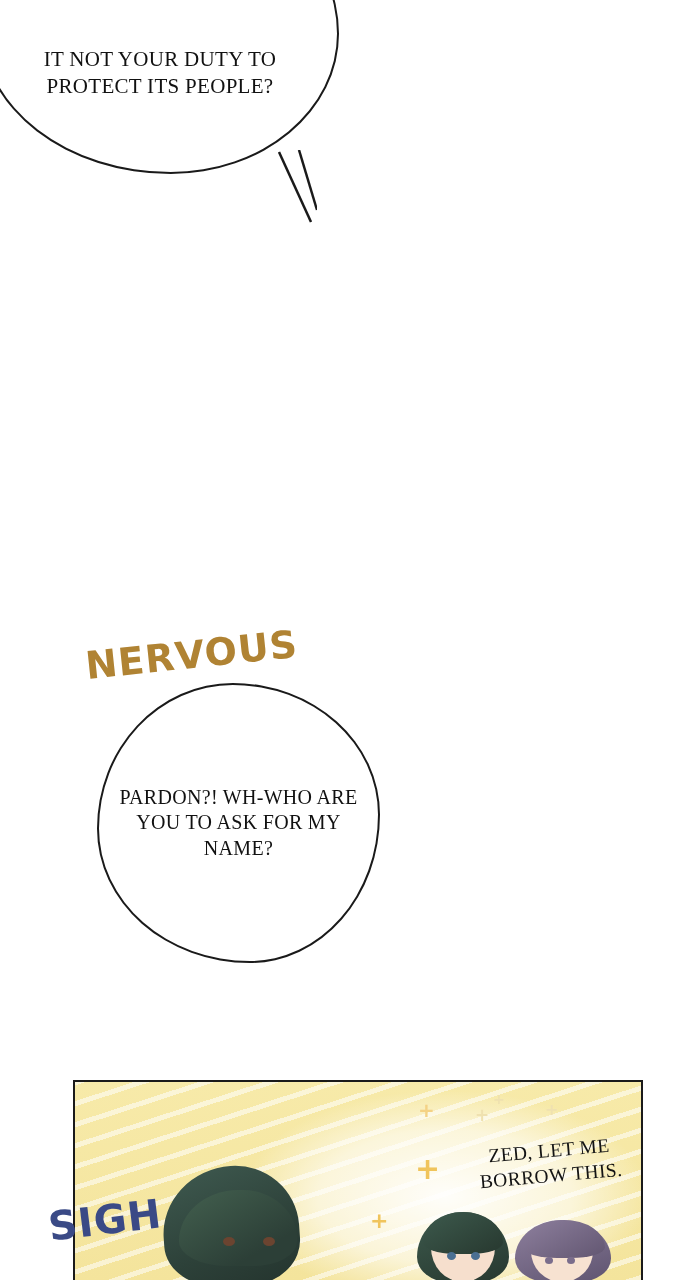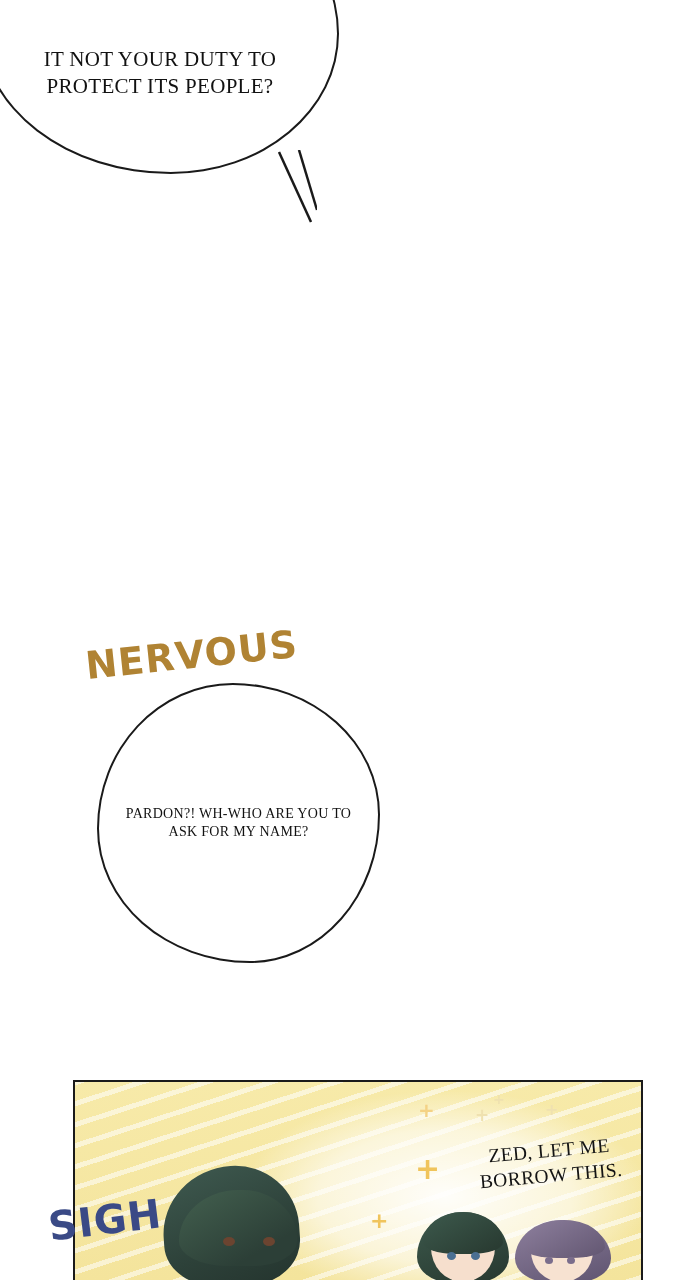--- a/index.html
+++ b/index.html
@@ -69,21 +69,21 @@
     font-size: 21.5px;
     padding: 0 30px;
   }
 
   .bubble-3 {
     left: 92px;
     top: 683px;
     width: 283px;
     height: 280px;
     border-radius: 48% 52% 46% 54% / 52% 47% 53% 48%;
-    font-size: 14px;
+    font-size: 20px;
     padding: 0 18px;
     align-items: center;
   }
 
   .bubble .txt { display: block; }
 
   
   .sfx {
     position: absolute;
     font-family: "DejaVu Sans", sans-serif;

